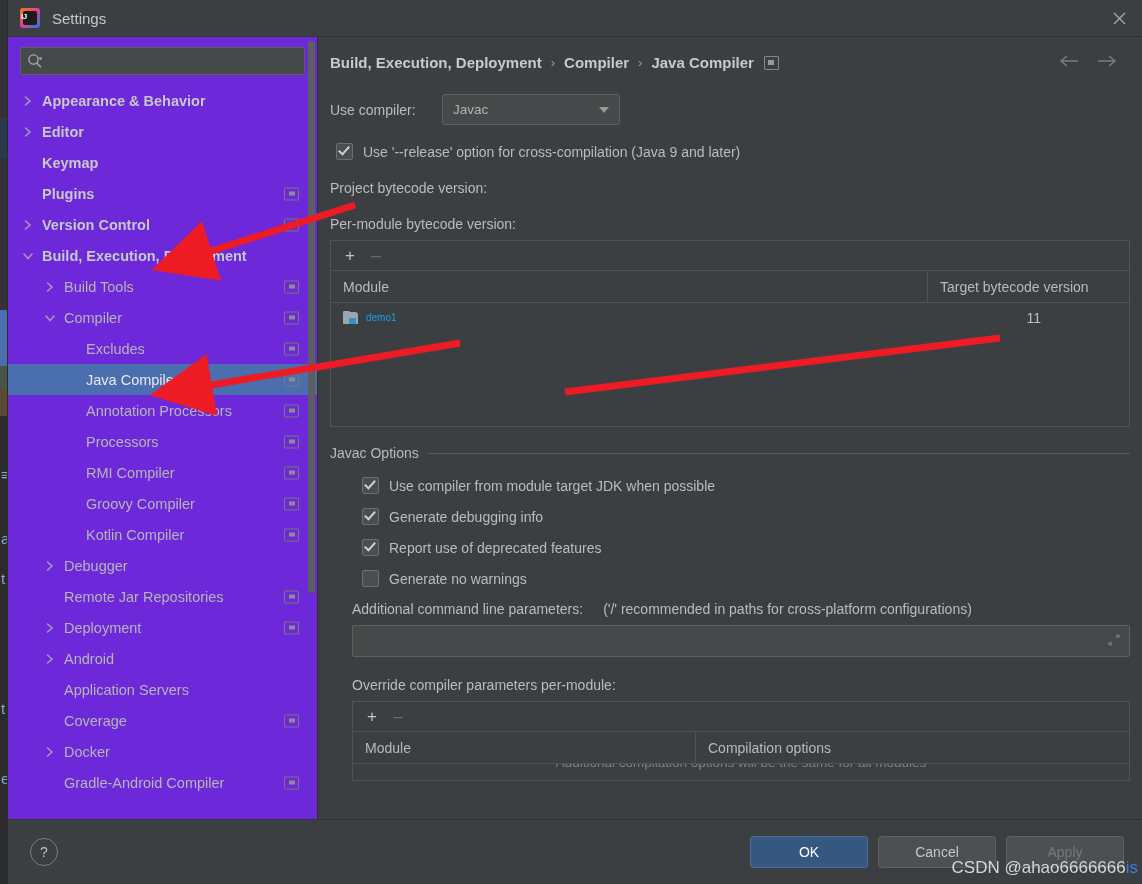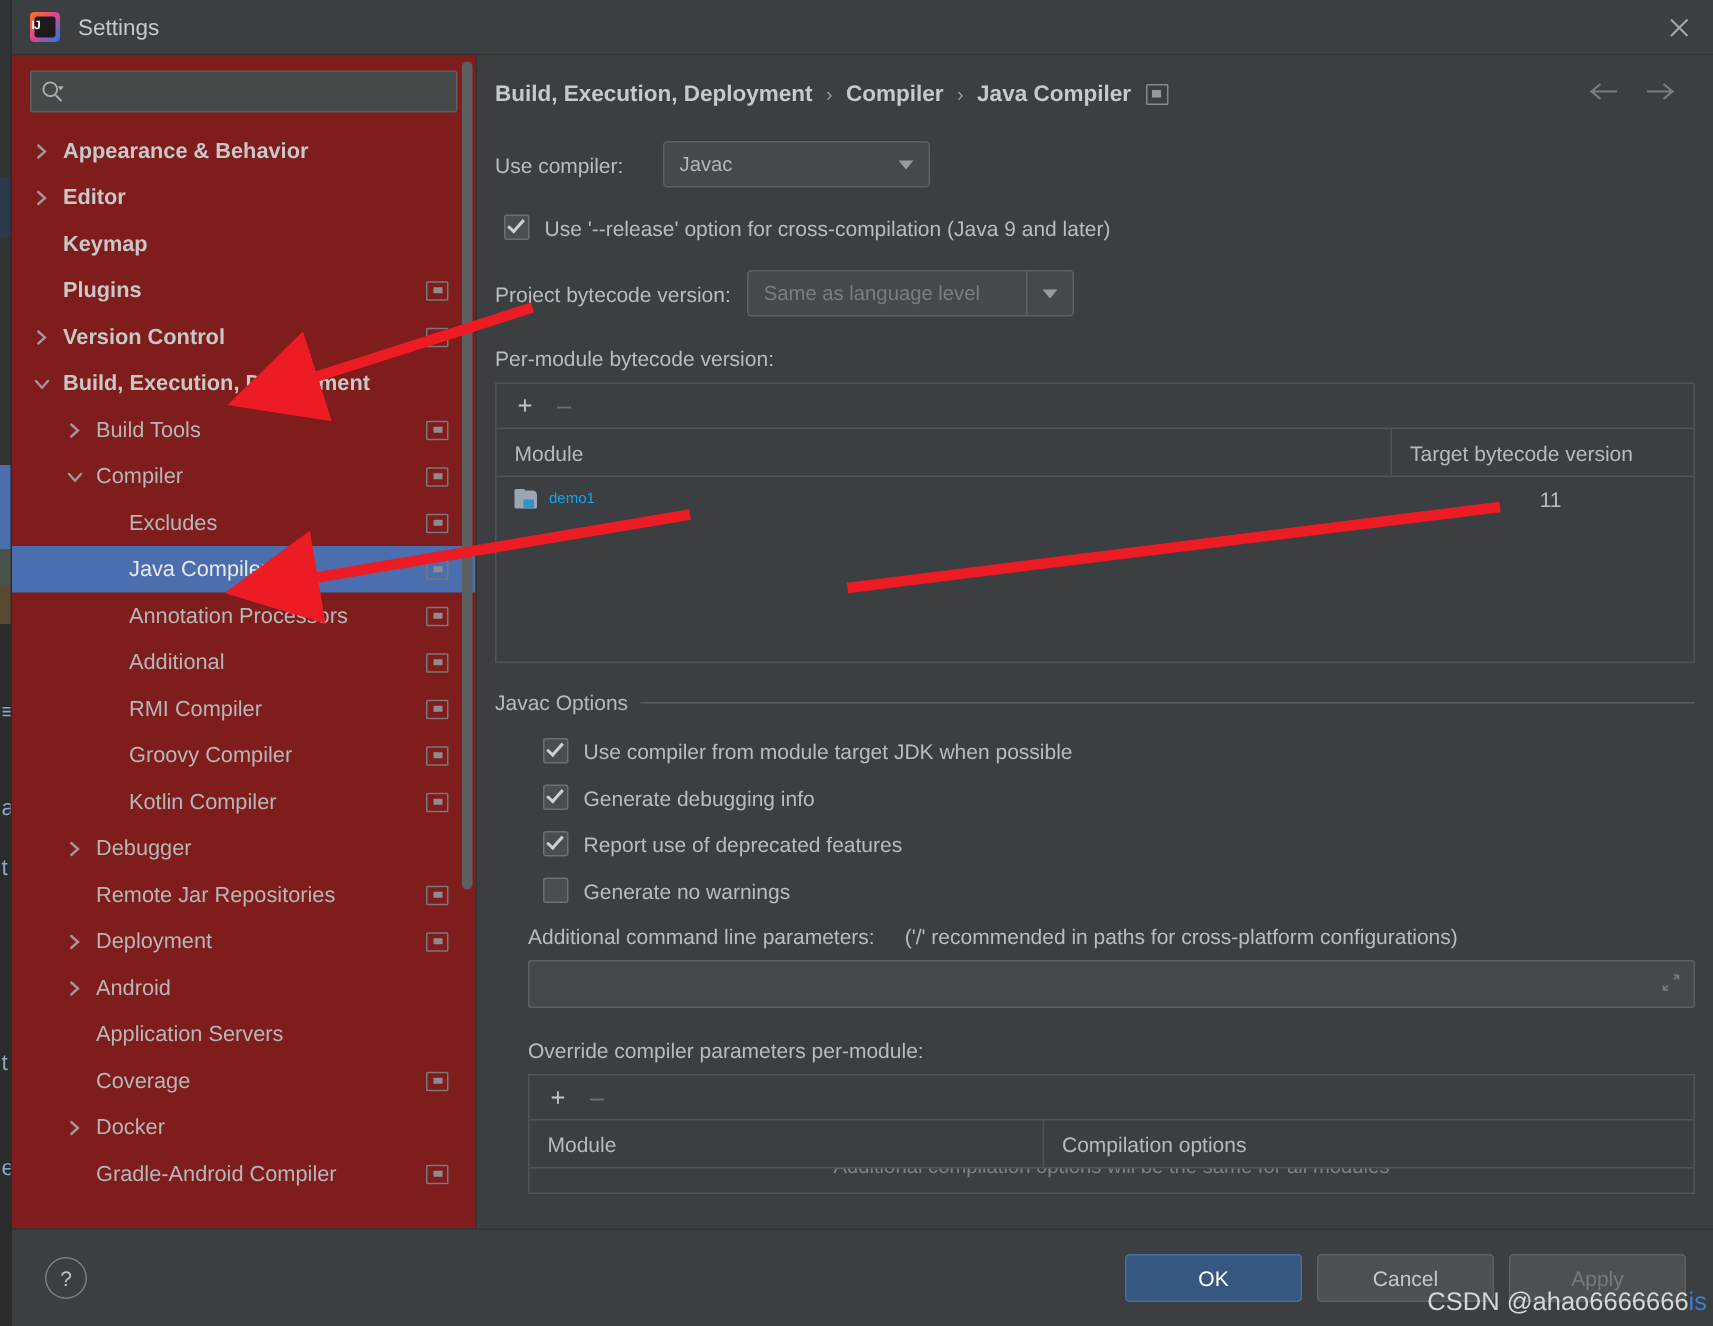--- a/index.html
+++ b/index.html
@@ -31,21 +31,21 @@
   #ij-logo .ij{position:absolute;left:1px;top:3.5px;color:#fff;font-size:8px;font-weight:bold;line-height:9px;letter-spacing:-.5px;}
   #title-text{margin-left:12px;font-size:15px;color:#c8c8c8;}
   #close-btn{position:absolute;right:0;top:0;width:46px;height:36px;
     display:flex;align-items:center;justify-content:center;cursor:pointer;}
   #close-btn svg{opacity:.75;}
 
   
   #body-split{flex:1 1 auto;display:flex;min-height:0;border-top:1px solid #323232;}
 
   
-  #sidebar{width:309px;flex:0 0 309px;background:#7f1d1d;display:flex;flex-direction:column;
+  #sidebar{width:309px;flex:0 0 309px;background:#6d28d9;display:flex;flex-direction:column;
     border-right:1px solid #323232;position:relative;}
   #search-wrap{padding:10px 12px 8px 12px;}
   #search-box{height:26px;background:#45494a;border:1px solid #5e6060;border-radius:2px;
     display:flex;align-items:center;padding:0 6px;}
   #search-box .mag{width:16px;height:16px;position:relative;flex:0 0 16px;}
   #search-input{flex:1;background:transparent;border:0;outline:none;color:#bbb;
     font-family:"Liberation Sans",sans-serif;font-size:13px;padding-left:4px;}
   #tree{flex:1 1 auto;overflow:hidden;position:relative;padding-top:2px;}
   .trow{height:31px;display:flex;align-items:center;padding-right:10px;position:relative;
     white-space:nowrap;cursor:default;}
@@ -280,21 +280,21 @@
           </div>
           <div class="trow" style="padding-left: 56px;">
             <span class="twist"></span>
             <span class="tlabel" style="margin-left: 6px;">Annotation Processors</span>
             <span class="badge">
               <i></i>
             </span>
           </div>
           <div class="trow" style="padding-left: 56px;">
             <span class="twist"></span>
-            <span class="tlabel" style="margin-left: 6px;">Additional</span>
+            <span class="tlabel" style="margin-left: 6px;">Processors</span>
             <span class="badge">
               <i></i>
             </span>
           </div>
           <div class="trow" style="padding-left: 56px;">
             <span class="twist"></span>
             <span class="tlabel" style="margin-left: 6px;">RMI Compiler</span>
             <span class="badge">
               <i></i>
             </span>
@@ -414,26 +414,20 @@
           </div>
         </div>
 
         <div class="cbrow" style="margin-top:18px;margin-left:6px;">
           <span class="cbox on"></span>
           <span class="cbtext">Use '--release' option for cross-compilation (Java 9 and later)</span>
         </div>
 
         <div class="row" style="margin-top:20px;">
           <span class="lbl">Project bytecode version:</span>
-          <div class="combo split disabled" style="margin-left:11px;width:216px;">
-            <span class="ctext" style="flex:1;">Same as language level</span>
-            <span class="carrow">
-                <i class="tri"></i>
-              </span>
-          </div>
         </div>
 
         <div class="lbl" style="margin-top:20px;">Per-module bytecode version:</div>
         <div class="tbl" style="margin-top:8px;height:185px;">
           <div class="tbl-toolbar">
             <span class="tb-btn">+</span>
             <span class="tb-btn dis">–</span>
           </div>
           <div class="tbl-head">
             <span class="th" style="width:584px;">Module</span>

